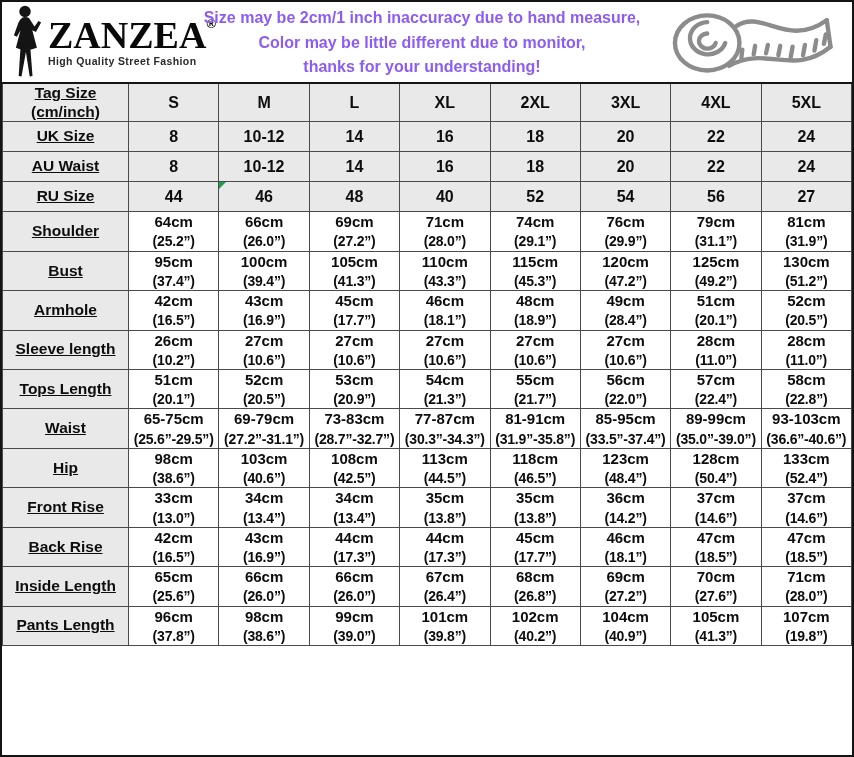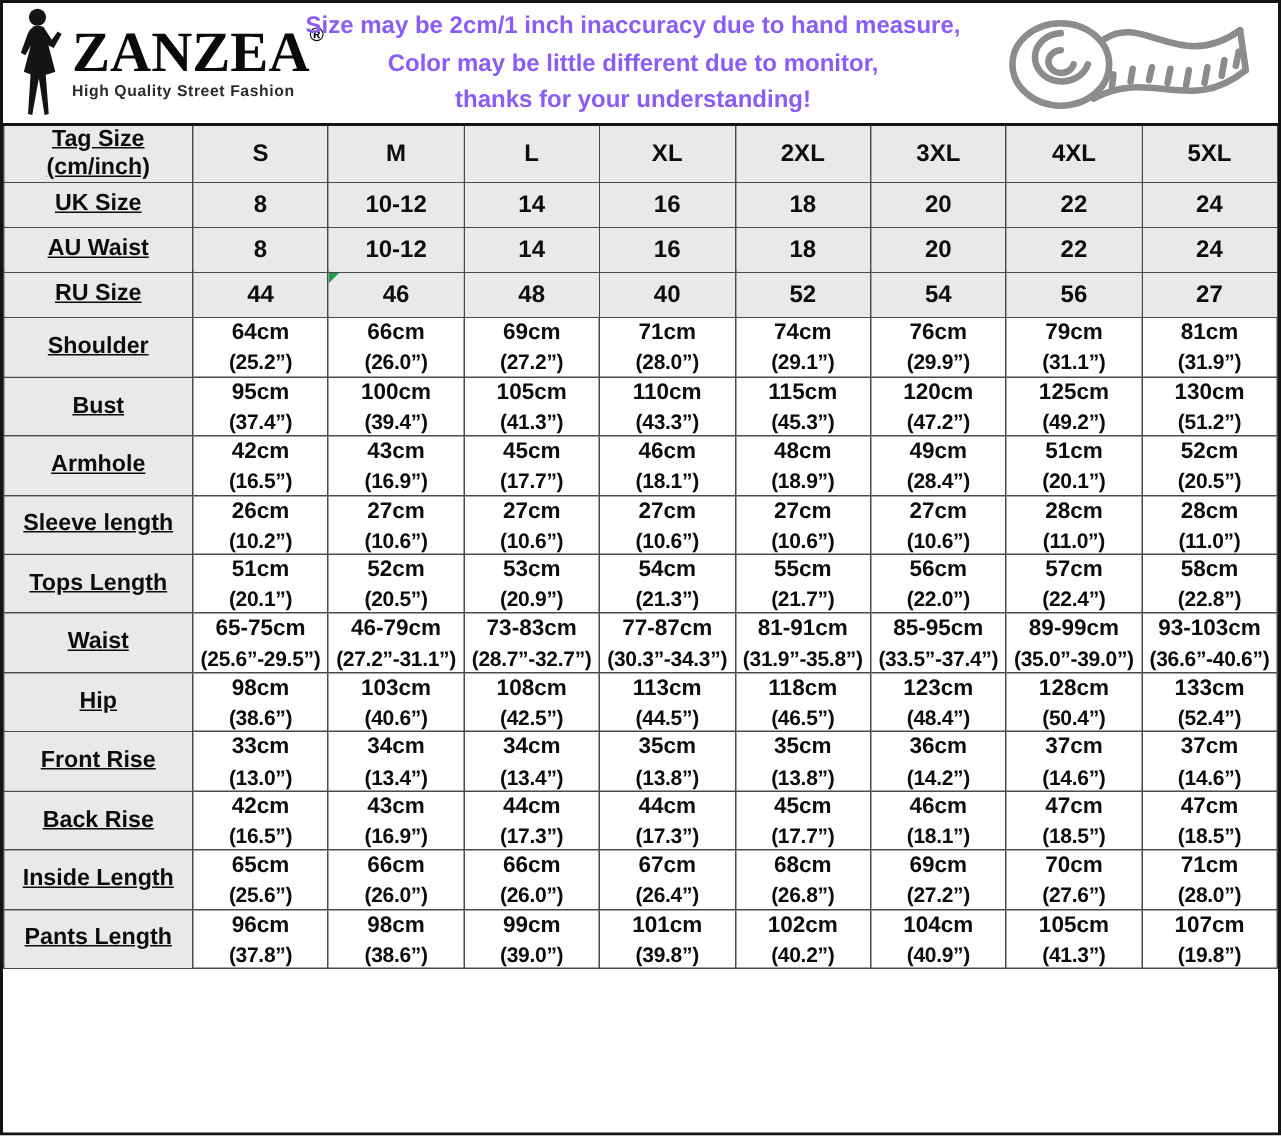--- a/index.html
+++ b/index.html
@@ -394,21 +394,21 @@
             <div class="inch-value">(22.8”)</div>
           </td>
         </tr>
         <tr class="measure-row">
           <td class="gray label-cell">Waist</td>
           <td>
             <div class="cm-value">65-75cm</div>
             <div class="inch-value">(25.6”-29.5”)</div>
           </td>
           <td>
-            <div class="cm-value">46-79cm</div>
+            <div class="cm-value">69-79cm</div>
             <div class="inch-value">(27.2”-31.1”)</div>
           </td>
           <td>
             <div class="cm-value">73-83cm</div>
             <div class="inch-value">(28.7”-32.7”)</div>
           </td>
           <td>
             <div class="cm-value">77-87cm</div>
             <div class="inch-value">(30.3”-34.3”)</div>
           </td>

